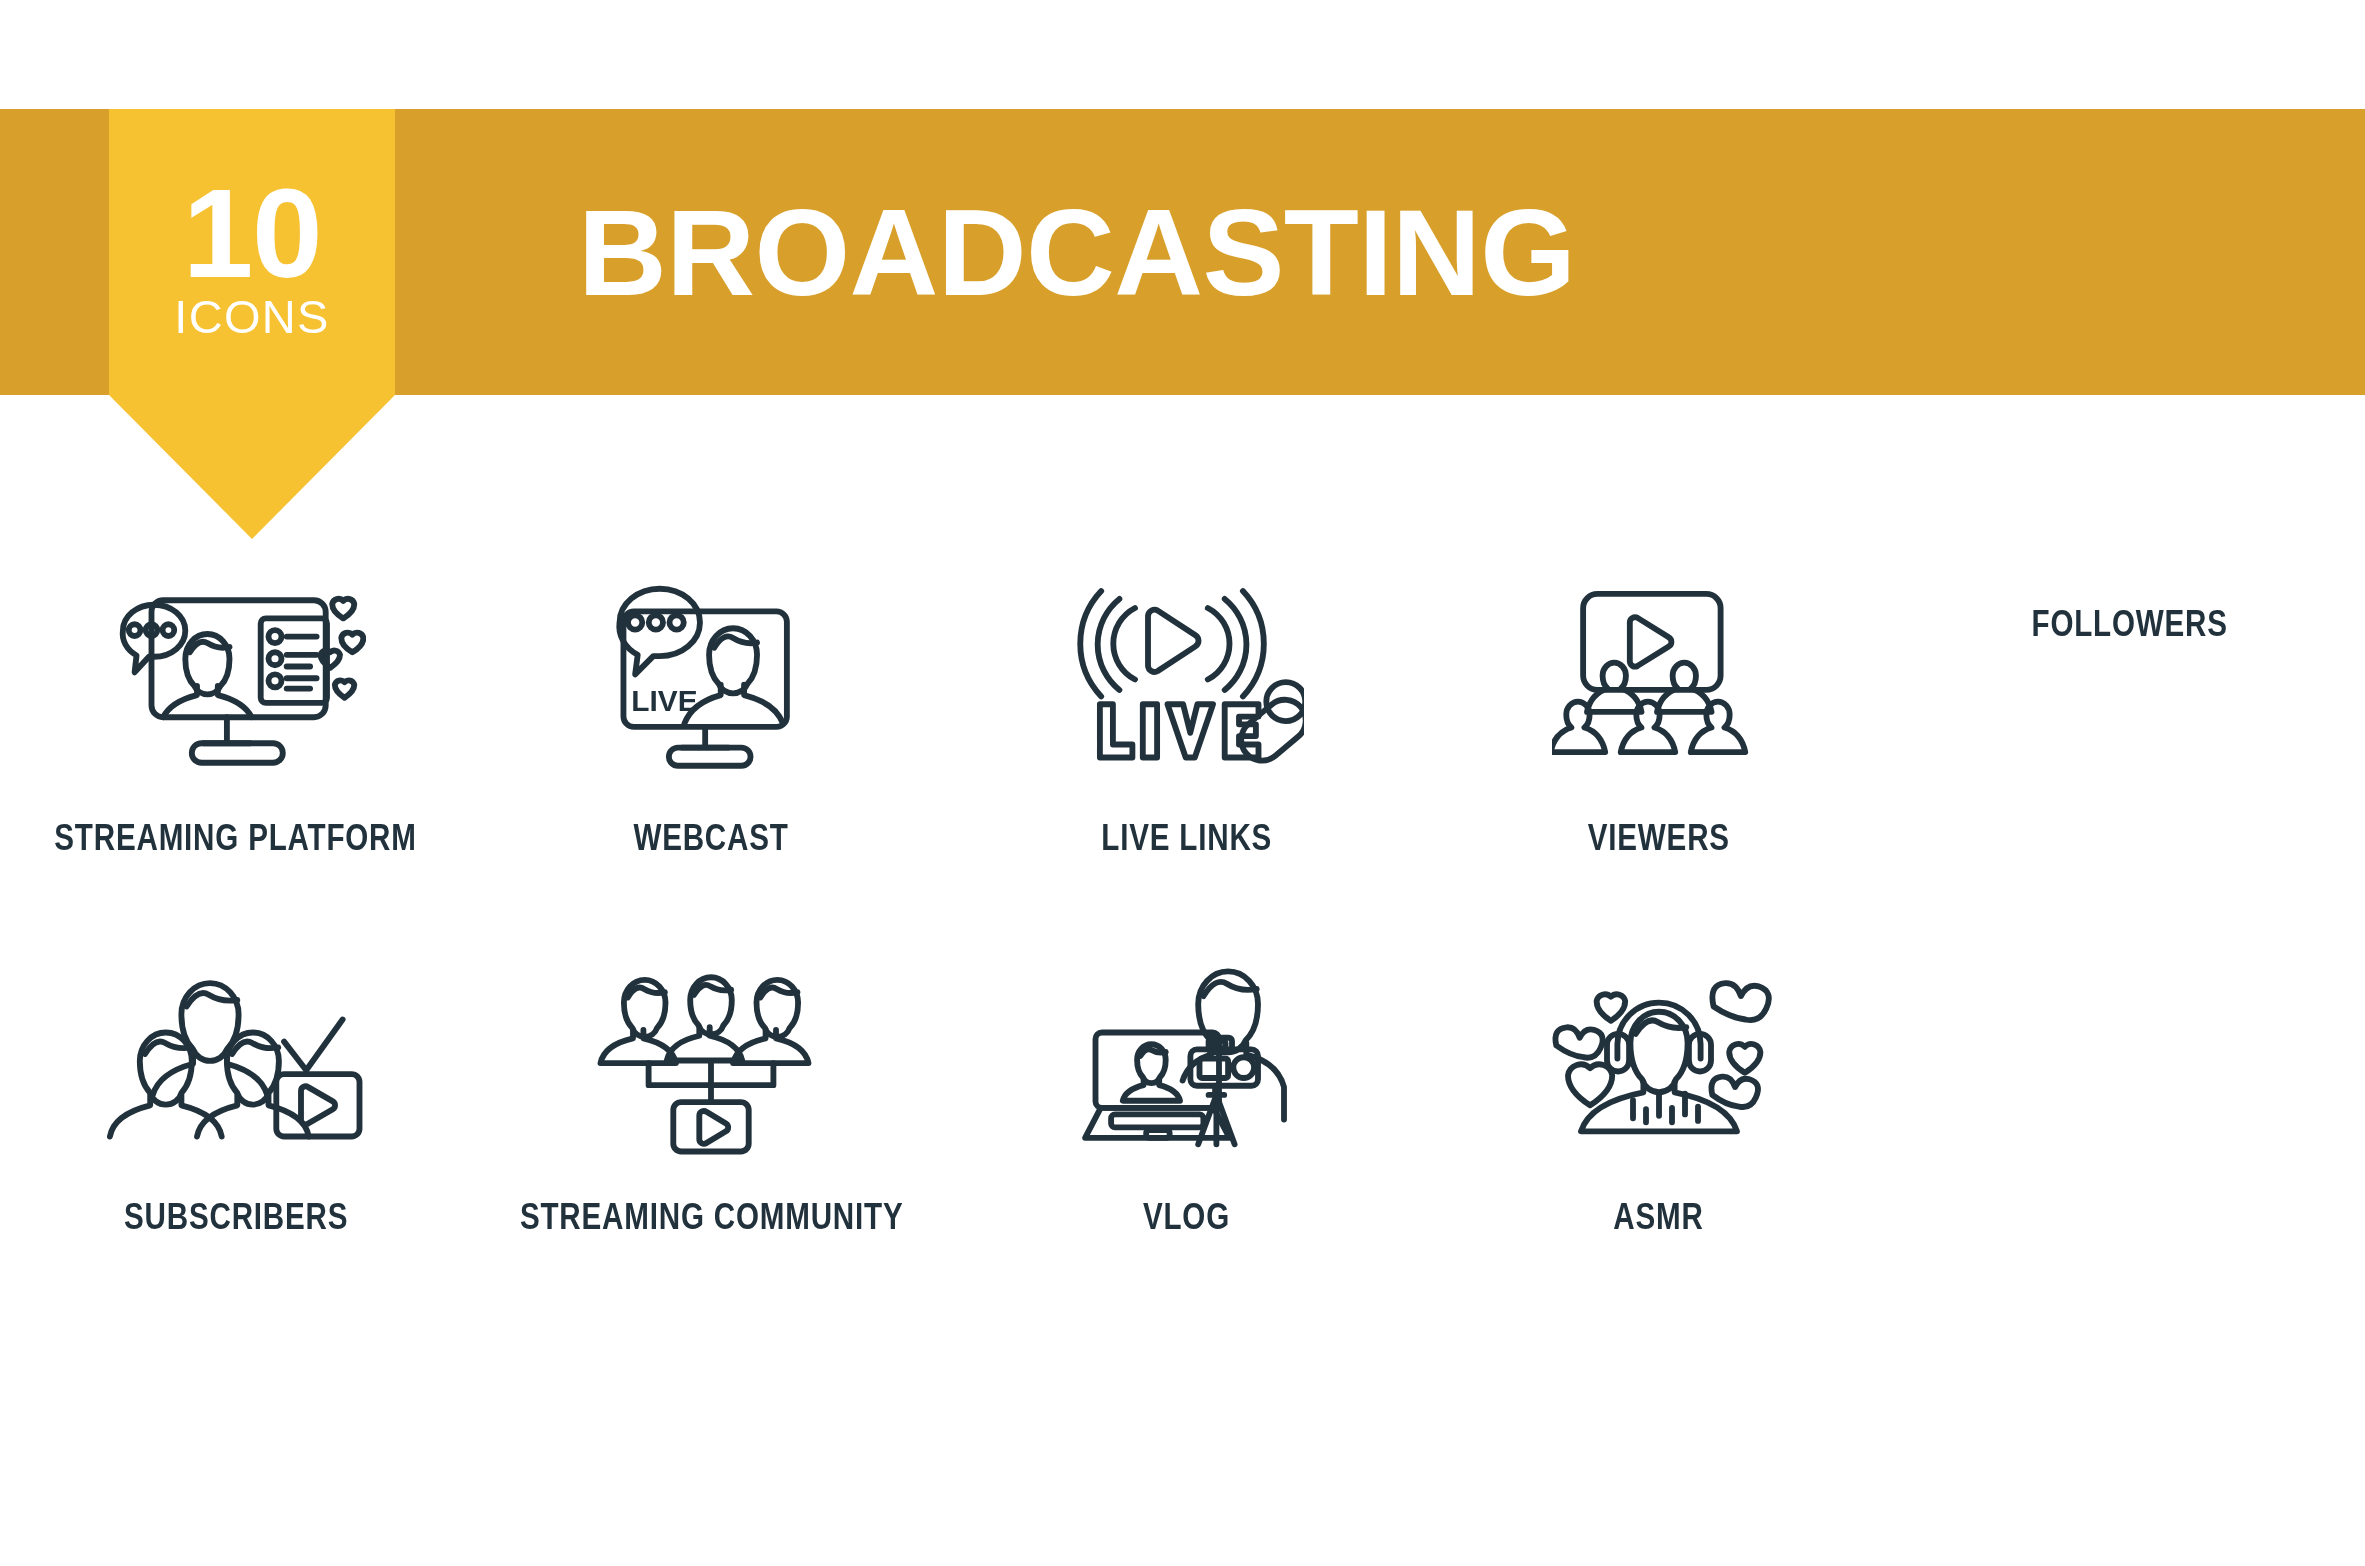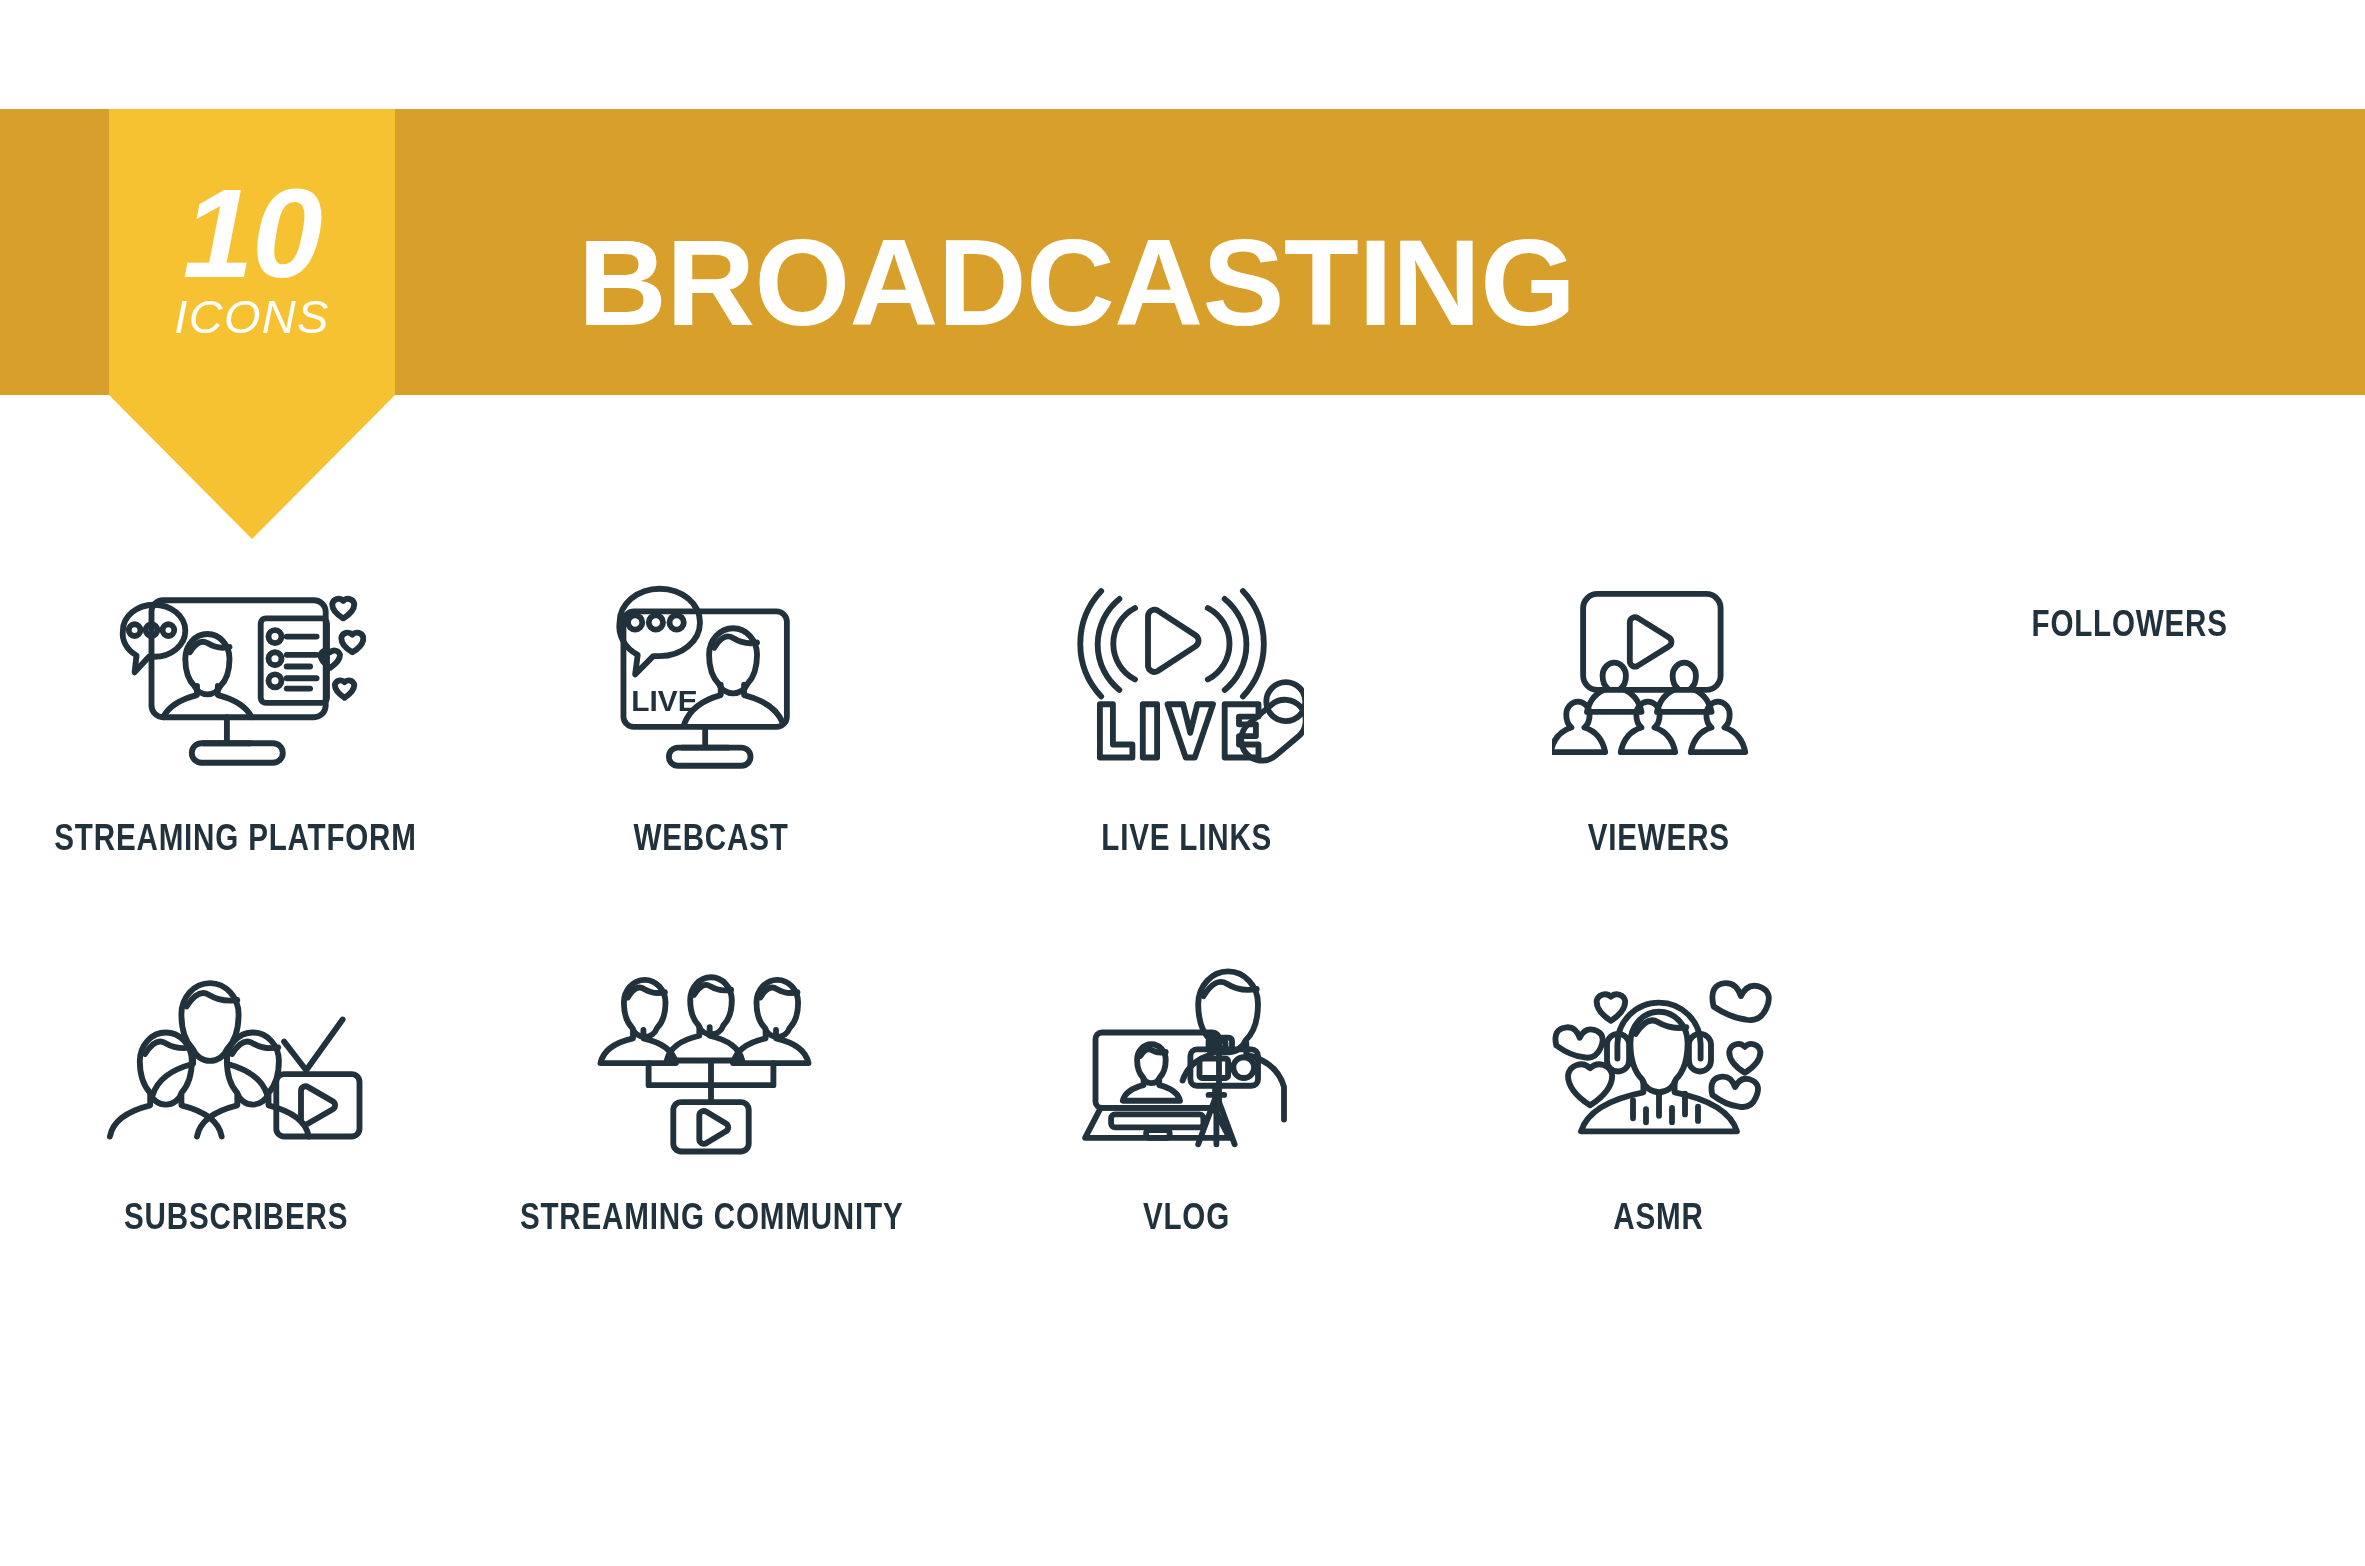--- a/index.html
+++ b/index.html
@@ -17,21 +17,20 @@
     position:absolute;
     left:0; top:109px;
     width:2366px; height:286px;
     background:#d8a02b;
   }
   .ribbon{
     position:absolute;
     left:109px; top:109px;
     width:304px;
     z-index:3;
-    font-style:italic;
   }
   .ribbon-body{
     width:286px; height:286px;
     background:#f6c232;
     box-sizing:border-box;
     display:flex;
     flex-direction:column;
     align-items:center;
     justify-content:center;
     padding-top:14.3px;
@@ -64,21 +63,20 @@
     left:578px; top:109px;
     height:286px;
     display:flex;align-items:center;
     color:#ffffff;
     font-size:123px;
     font-weight:700;
     letter-spacing:-0.6px;
     line-height:1;
     z-index:2;
     font-family:"Liberation Sans", sans-serif;
-    margin-top:30px;
   }
 
   
   .grid{
     position:absolute;
     left:0; top:572px;
     width:2366px;
     display:grid;
     grid-template-columns:repeat(5, 1fr);
     row-gap:92px;

